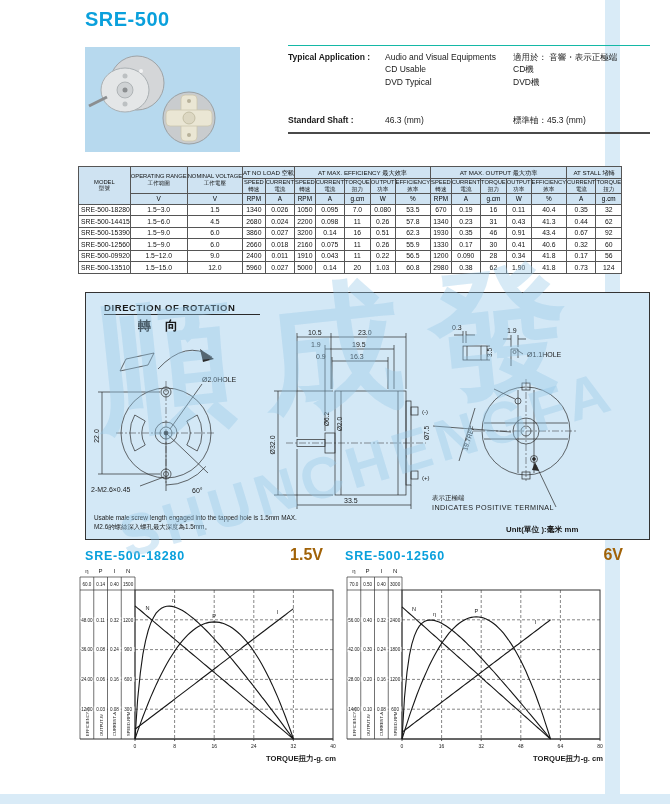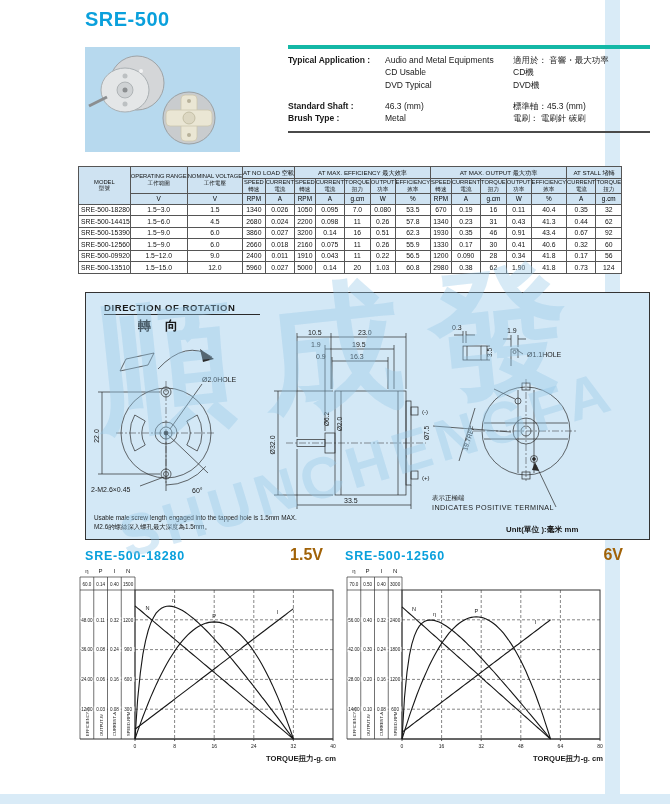--- a/index.html
+++ b/index.html
@@ -7,26 +7,26 @@
     --tablehead:#cfe3f2; --edge:#d9ebf7; --wm:rgba(150,200,232,0.38);
   }
   *{box-sizing:border-box; margin:0; padding:0;}
   html,body{width:670px;height:804px;}
   body{font-family:"Liberation Sans", sans-serif; background:#fff; position:relative; overflow:hidden;}
   #page{position:absolute; inset:0; width:620px; height:804px; background:#fff;}
   .edge-right{position:absolute; right:0; top:0; width:15px; height:804px; background:var(--edge);}
   .edge-bottom{position:absolute; left:0; bottom:0; width:670px; height:10px; background:var(--edge);}
   #title{position:absolute; left:85px; top:8px; color:var(--brand); font-size:20px; font-weight:bold; letter-spacing:0.5px;}
   #photo-box{position:absolute; left:85px; top:47px; width:155px; height:105px; background:var(--panel);}
-  #info{position:absolute; left:288px; top:45px; width:362px; border-top:4px solid #14b8a6; border-bottom:2px solid #4a4a4a; padding:5px 0 6px 0;}
+  #info{position:absolute; left:288px; top:45px; width:362px; border-top:1px solid #14b8a6; border-bottom:2px solid #4a4a4a; padding:5px 0 6px 0;}
   .info-row{display:flex; font-size:8.5px; line-height:1.45; color:#1a1a1a;}
   .info-row .lbl{width:97px; font-weight:bold; flex:none;}
   .info-row .en{width:128px; flex:none;}
   .info-row .zh{flex:1;}
-  .info-gap{margin-top:9px;}
+  .info-gap{margin-top:26px;}
   #spec-wrap{position:absolute; left:78px; top:166px;}
   #spec-tbl{border-collapse:collapse; table-layout:fixed;}
   #spec-tbl th, #spec-tbl td{border:1px solid #555; text-align:center; padding:0; overflow:hidden; white-space:nowrap;}
   #spec-tbl thead th{background:var(--tablehead); font-weight:normal; font-size:5.6px; line-height:1.2; color:#111;}
   #spec-tbl thead th.grp{font-size:6.2px; height:12px;}
   #spec-tbl thead th .l1{font-size:5.8px;}
   #spec-tbl thead th .l2{font-size:5.6px;}
   #spec-tbl .unit td{background:var(--tablehead); font-size:6.4px; height:11px;}
   #spec-tbl tbody td{font-size:6.8px; height:11.5px; background:#fff; color:#111;}
   #spec-tbl tbody td.model{text-align:left; padding-left:2px;}
@@ -72,42 +72,37 @@
         <circle cx="104" cy="54" r="2" fill="#b8b29a"></circle>
         <circle cx="104" cy="88" r="2" fill="#b8b29a"></circle>
       </g>
     </svg>
   </div>
 
   <div id="info">
     <div id="info-rows">
         <div class="info-row">
           <span class="lbl">Typical Application :</span>
-          <span class="en">Audio and Metal Equipments</span>
-          <span class="zh">適用於： 音響・最大功率</span>
+          <span class="en">Audio and Visual Equipments</span>
+          <span class="zh">適用於： 音響・表示正極端</span>
         </div>
         <div class="info-row">
           <span class="lbl"></span>
           <span class="en">CD Usable</span>
           <span class="zh">CD機</span>
         </div>
         <div class="info-row">
           <span class="lbl"></span>
           <span class="en">DVD Typical</span>
           <span class="zh">DVD機</span>
         </div>
         <div class="info-row info-gap">
           <span class="lbl">Standard Shaft :</span>
           <span class="en">46.3 (mm)</span>
           <span class="zh">標準軸：45.3 (mm)</span>
-        </div>
-        <div class="info-row">
-          <span class="lbl">Brush Type :</span>
-          <span class="en">Metal</span>
-          <span class="zh">電刷： 電刷針 碳刷</span>
         </div>
       </div>
   </div>
 
   <div id="spec-wrap">
     <table id="spec-tbl">
         <colgroup>
           <col style="width: 74px;">
           <col style="width: 40px;">
           <col style="width: 40px;">

